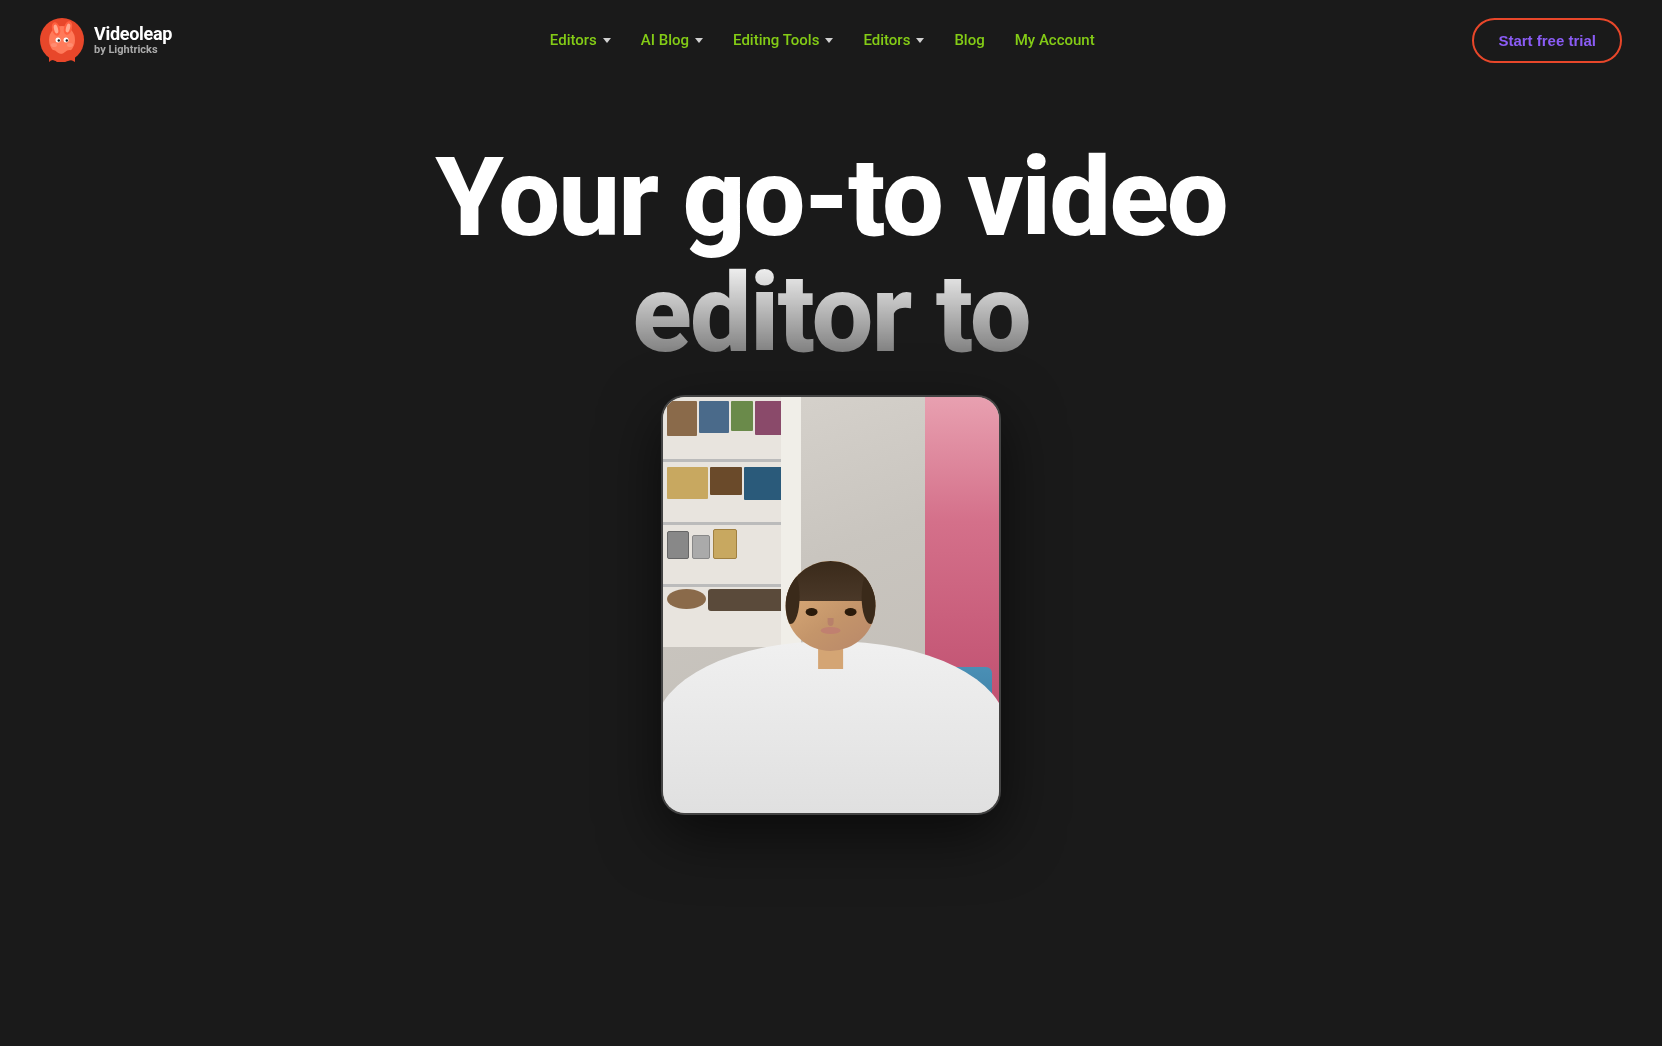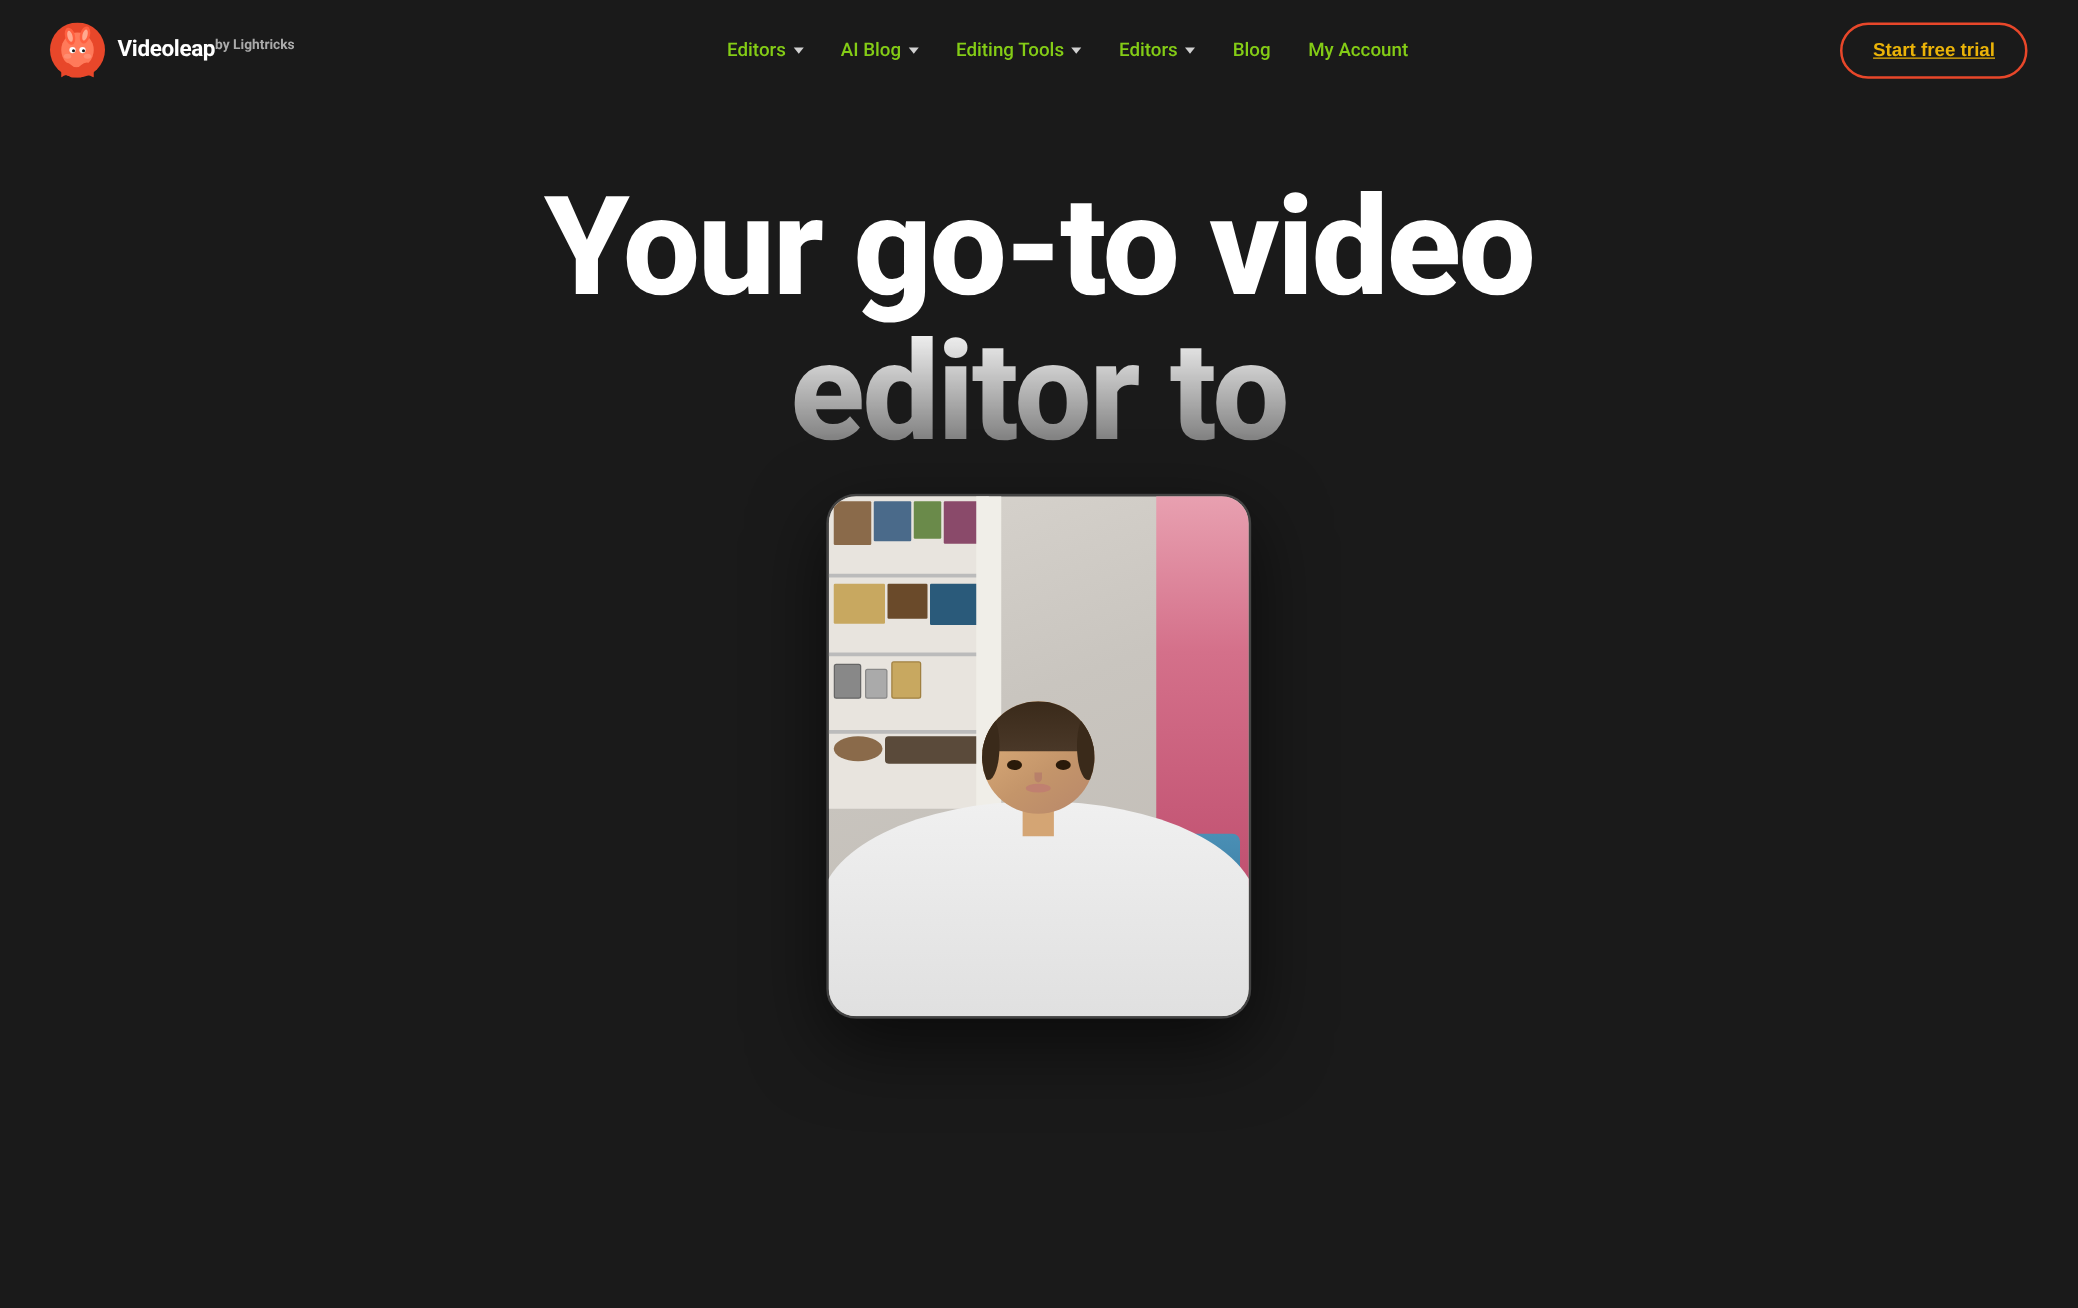--- a/index.html
+++ b/index.html
@@ -31,21 +31,21 @@
       text-decoration: none;
     }
 
     .logo-icon {
       width: 44px;
       height: 44px;
     }
 
     .logo-text {
       display: flex;
-      flex-direction: row;
+      flex-direction: column;
       line-height: 1.1;
     }
 
     .logo-name {
       font-size: 18px;
       font-weight: 700;
       color: #ffffff;
       letter-spacing: -0.3px;
     }
 
@@ -87,29 +87,28 @@
       opacity: 0.8;
     }
 
     .nav-cta {
       flex-shrink: 0;
     }
 
     .btn-trial {
       background: transparent;
       border: 2px solid #e8472a;
-      color: #eab308;
+      color: #8b5cf6;
       font-size: 15px;
       font-weight: 600;
       padding: 12px 24px;
       border-radius: 50px;
       cursor: pointer;
       white-space: nowrap;
       transition: background 0.2s, color 0.2s;
-      text-decoration: underline;
     }
 
     
     .hero {
       display: flex;
       flex-direction: column;
       align-items: center;
       padding-top: 60px;
       padding-bottom: 0;
       position: relative;

